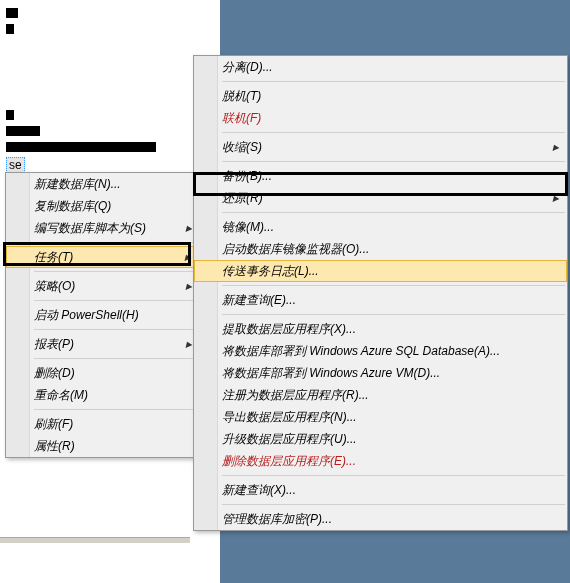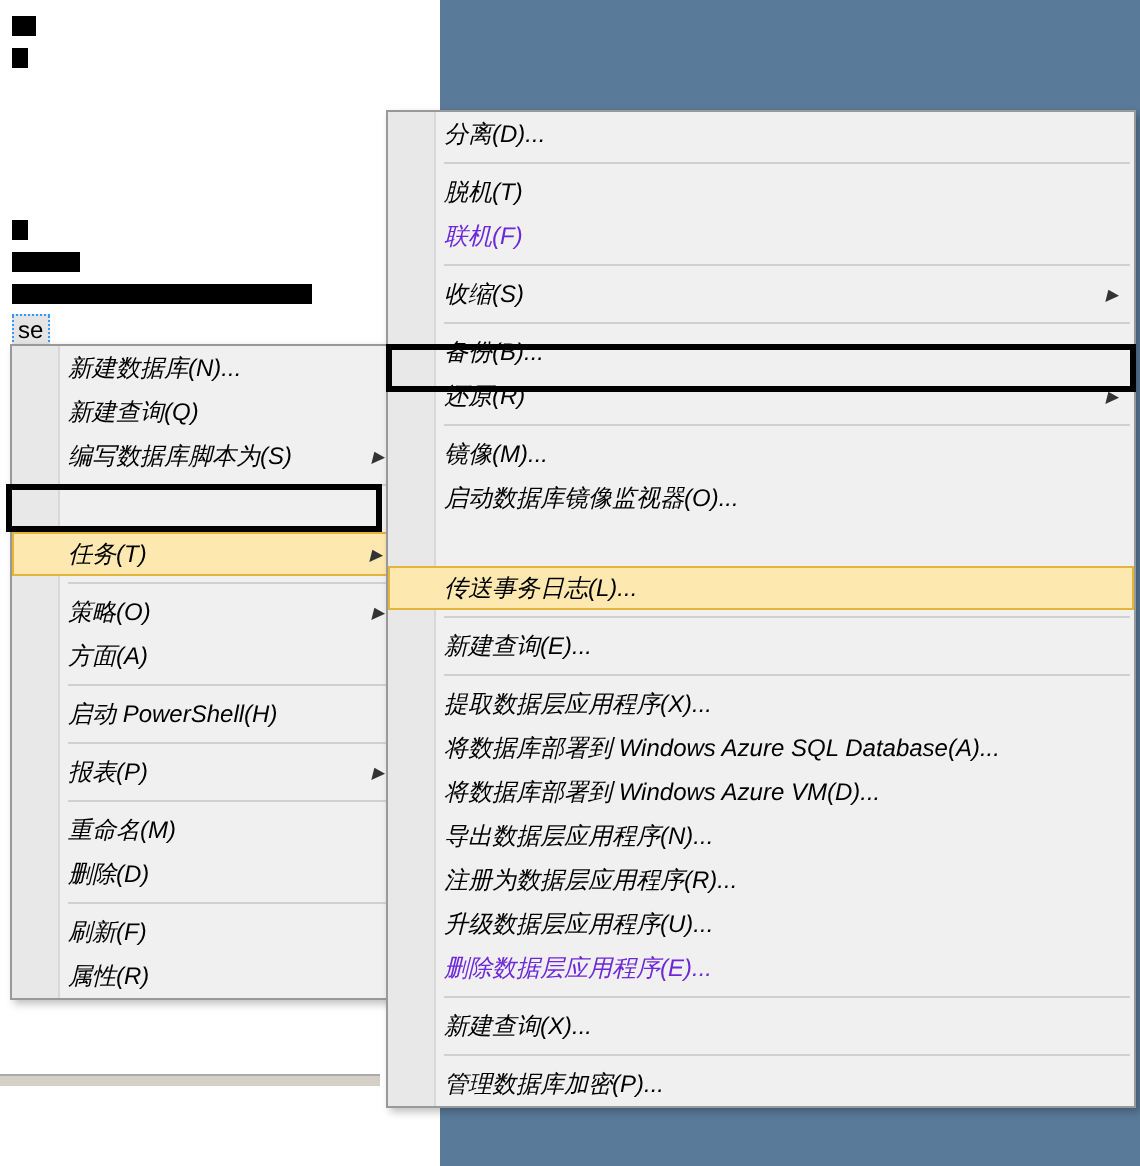--- a/index.html
+++ b/index.html
@@ -51,33 +51,32 @@
     .menu-item {
       display: flex;
       align-items: center;
       padding: 4px 8px 4px 28px;
       position: relative;
       color: #000;
       cursor: default;
       height: 22px;
       font-style: italic;
     }
-    .menu-item.disabled { color: #6d28d9; }
+    .menu-item.disabled { color: #b91c1c; }
     .menu-item.has-sub::after {
       content: "▶";
       position: absolute;
       right: 8px;
       font-size: 8px;
       color: #333;
     }
     .menu-item.hover {
       background: #fde8b0;
       border: 1px solid #e5b43b;
       padding: 3px 7px 3px 27px;
-      margin-top: 23px;
     }
     .menu-sep {
       height: 1px;
       background: #d0d0d0;
       margin: 3px 2px 3px 28px;
     }
     .icon-strip {
       position: absolute;
       left: 0; top: 0; bottom: 0;
       width: 24px;
@@ -118,50 +117,47 @@
 
 <div class="bottom-divider"></div>
 
 <div class="context-menu menu1">
   <div class="icon-strip"></div>
   <div id="menu1-body">
       <div class="menu-item">
         <span>新建数据库(N)...</span>
       </div>
       <div class="menu-item">
-        <span>新建查询(Q)</span>
+        <span>复制数据库(Q)</span>
       </div>
       <div class="menu-item has-sub">
         <span>编写数据库脚本为(S)</span>
       </div>
       <div class="menu-sep"></div>
       <div class="menu-item has-sub hover">
         <span>任务(T)</span>
       </div>
       <div class="menu-sep"></div>
       <div class="menu-item has-sub">
         <span>策略(O)</span>
       </div>
-      <div class="menu-item">
-        <span>方面(A)</span>
-      </div>
       <div class="menu-sep"></div>
       <div class="menu-item">
         <span>启动 PowerShell(H)</span>
       </div>
       <div class="menu-sep"></div>
       <div class="menu-item has-sub">
         <span>报表(P)</span>
       </div>
       <div class="menu-sep"></div>
       <div class="menu-item">
+        <span>删除(D)</span>
+      </div>
+      <div class="menu-item">
         <span>重命名(M)</span>
-      </div>
-      <div class="menu-item">
-        <span>删除(D)</span>
       </div>
       <div class="menu-sep"></div>
       <div class="menu-item">
         <span>刷新(F)</span>
       </div>
       <div class="menu-item">
         <span>属性(R)</span>
       </div>
     </div>
 </div>
@@ -208,24 +204,24 @@
       <div class="menu-item">
         <span>提取数据层应用程序(X)...</span>
       </div>
       <div class="menu-item">
         <span>将数据库部署到 Windows Azure SQL Database(A)...</span>
       </div>
       <div class="menu-item">
         <span>将数据库部署到 Windows Azure VM(D)...</span>
       </div>
       <div class="menu-item">
+        <span>注册为数据层应用程序(R)...</span>
+      </div>
+      <div class="menu-item">
         <span>导出数据层应用程序(N)...</span>
-      </div>
-      <div class="menu-item">
-        <span>注册为数据层应用程序(R)...</span>
       </div>
       <div class="menu-item">
         <span>升级数据层应用程序(U)...</span>
       </div>
       <div class="menu-item disabled">
         <span>删除数据层应用程序(E)...</span>
       </div>
       <div class="menu-sep"></div>
       <div class="menu-item">
         <span>新建查询(X)...</span>

